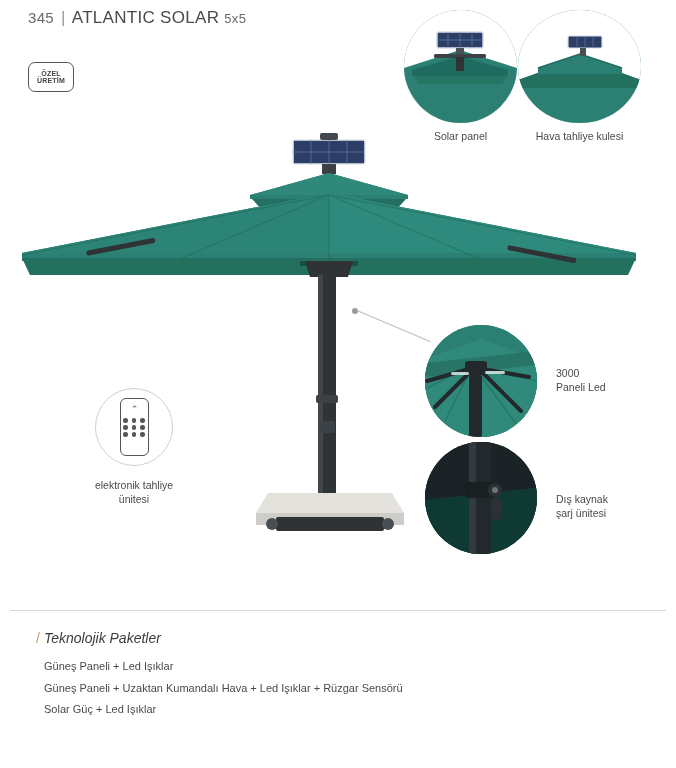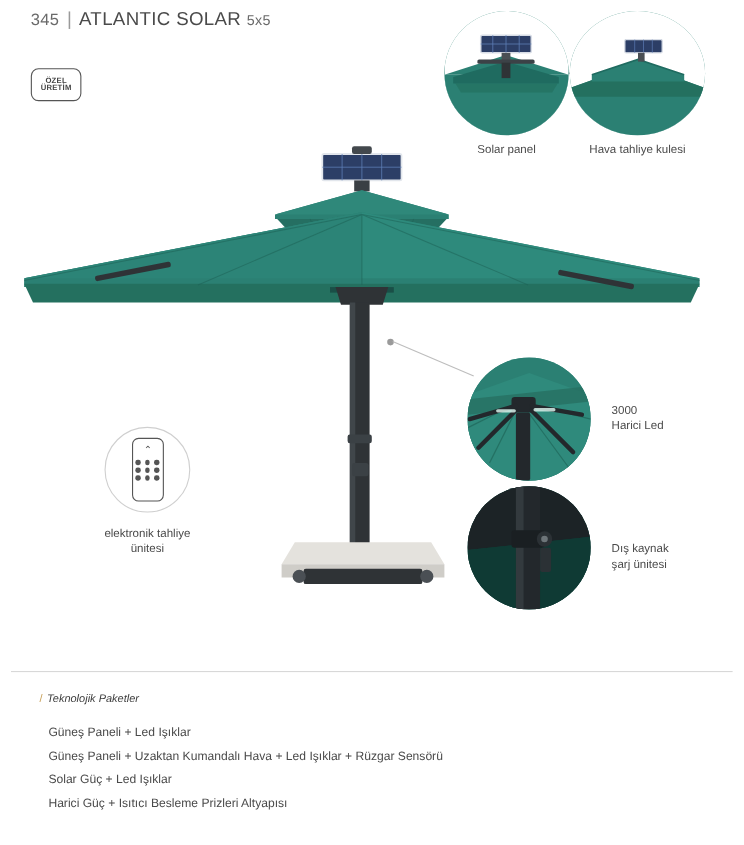--- a/index.html
+++ b/index.html
@@ -212,21 +212,21 @@
     left: 10px;
     top: 610px;
     width: 656px;
     height: 1px;
     background: #d8d8d8;
   }
   .section-title {
     position: absolute;
     left: 36px;
     top: 630px;
-    font-size: 10px;
+    font-size: 14px;
     font-style: italic;
     color: #3c3c3c;
   }
   .section-title .slash {
     color: #c8a05a;
     font-style: normal;
     padding-right: 4px;
   }
   .pkg-list {
     position: absolute;
@@ -410,21 +410,21 @@
         <line x1="58" y1="48" x2="96" y2="86"></line>
       </g>
       <g fill="#d8efe9" opacity="0.85">
         <rect x="26" y="47" width="18" height="3" rx="1.5"></rect>
         <rect x="60" y="46" width="20" height="3" rx="1.5"></rect>
       </g>
     </svg>
   </div>
   <div class="side-label lbl-led">
     <div>3000</div>
-    <div>Harici Led</div>
+    <div>Paneli Led</div>
   </div>
 
   <div class="circ-sarj">
     <svg width="112" height="112" viewBox="0 0 112 112">
       <rect x="0" y="0" width="112" height="112" fill="#123f39"></rect>
       <path d="M0 0 L112 0 L112 46 L0 58 Z" fill="#1c2326"></path>
       <path d="M0 58 L112 46 L112 112 L0 112 Z" fill="#0f3a34"></path>
       <rect x="44" y="0" width="22" height="112" fill="#23282c"></rect>
       <rect x="44" y="0" width="7" height="112" fill="#333a3e"></rect>
       <rect x="40" y="40" width="30" height="16" rx="3" fill="#1a1f22"></rect>
@@ -440,16 +440,15 @@
 
   <div class="divider"></div>
   <div class="section-title">
     <span class="slash">/</span><span>Teknolojik Paketler</span>
   </div>
 
   <div class="pkg-list">
     <div class="pkg-item">Güneş Paneli + Led Işıklar</div>
     <div class="pkg-item">Güneş Paneli + Uzaktan Kumandalı Hava + Led Işıklar + Rüzgar Sensörü</div>
     <div class="pkg-item">Solar Güç + Led Işıklar</div>
-    <div class="pkg-item">Harici Güç + Isıtıcı Besleme Prizleri Altyapısı</div>
   </div>
 
 </div>
 
 </body></html>

